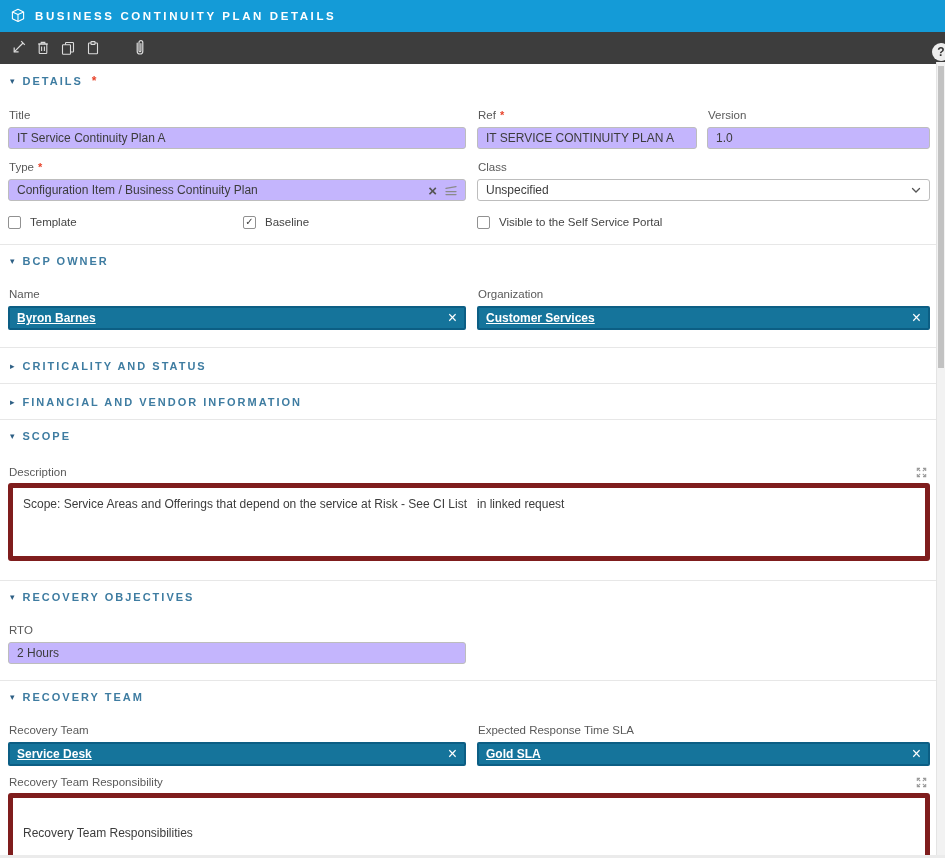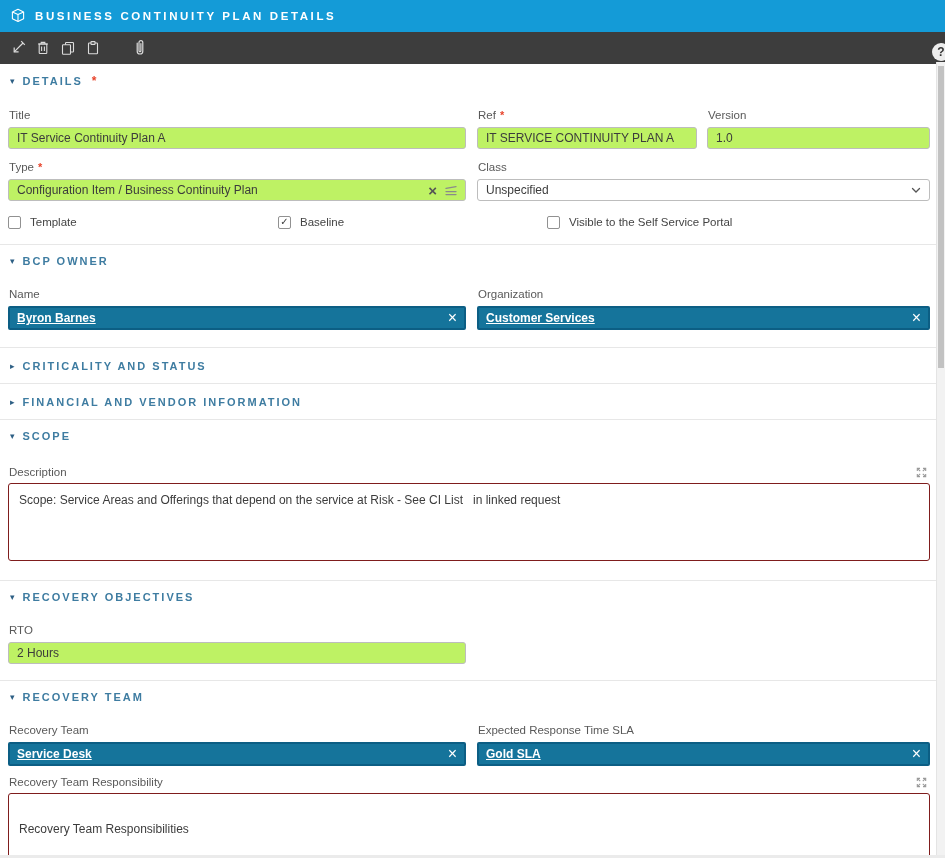--- a/index.html
+++ b/index.html
@@ -33,46 +33,46 @@
   .col-l { width:458px; margin-right:11px; }
   .col-r { width:453px; }
   .col-ref { width:220px; margin-right:10px; }
   .col-ver { width:223px; }
 
   .lbl { font-size:11.5px; color:#595959; margin:12px 0 4px 1px; height:14px; }
   .lbl .req { color:#E8442C; font-weight:bold; margin-left:4px; font-size:11px; }
   .lbl-row { display:flex; justify-content:space-between; align-items:center; }
 
   input.txt { width:100%; height:22px; border:1px solid #BDBDBD; border-radius:3px;
-    font-family:inherit; font-size:12px; color:#3C3C3C; padding:0 8px; background:#bef264; outline:none; }
+    font-family:inherit; font-size:12px; color:#3C3C3C; padding:0 8px; background:#c4b5fd; outline:none; }
 
   .input-wrap { position:relative; }
   .input-wrap input.txt { padding-right:44px; }
   .in-icons { position:absolute; right:8px; top:0; height:22px; display:flex; align-items:center; gap:7px; }
   .in-x { color:#555; font-size:15px; font-weight:bold; line-height:1; cursor:pointer; }
 
   .select { width:100%; height:22px; border:1px solid #BDBDBD; border-radius:3px; background:#fff;
     display:flex; align-items:center; padding:0 8px; font-size:12px; color:#3C3C3C; cursor:pointer; }
   .select .sv { flex:1; }
 
-  .cbrow { display:flex; margin-top:14px; height:14px;gap:35px; }
+  .cbrow { display:flex; margin-top:14px; height:14px; }
   .cb-item { display:flex; align-items:center; cursor:pointer; }
   .cb-c1 { width:235px; } .cb-c2 { width:234px; }
   .cb { width:13px; height:13px; border:1px solid #919191; border-radius:2px; background:#fff;
     display:inline-flex; align-items:center; justify-content:center; margin-right:9px; flex:0 0 13px; }
   .cb .tick { display:none; font-size:10px; color:#3C3C3C; font-weight:bold; line-height:1; }
   .cb.checked .tick { display:block; }
   .cb-lbl { font-size:11.5px; color:#444; }
 
   .browse { height:24px; background:#15749B; border:2px solid #0C5E84; border-radius:2px;
     display:flex; align-items:center; padding:0 7px; }
   .browse .bname { color:#fff; font-size:12px; font-weight:bold; text-decoration:underline; cursor:pointer; }
   .browse .bx { margin-left:auto; color:#fff; font-size:16px; line-height:1; cursor:pointer; }
 
-  textarea.ta { width:100%; border:1px solid #7f1d1d; border-radius:3px; resize:none;
+  textarea.ta { width:100%; border:5px solid #7f1d1d; border-radius:3px; resize:none;
     font-family:inherit; font-size:12px; color:#3C3C3C; padding:9px 10px; outline:none; }
   .ta-desc { height:78px; }
   .ta-resp { height:82px; padding-top:28px !important; }
 
   .expand { cursor:pointer; display:flex; margin-right:2px; }
 
   
   .sb-track { position:absolute; right:0; top:62px; bottom:0; width:9px; background:#F2F2F2; border-left:1px solid #E4E4E4; }
   .sb-thumb { position:absolute; left:1px; right:1px; top:4px; height:302px; background:#C2C2C2; cursor:pointer; }
 

